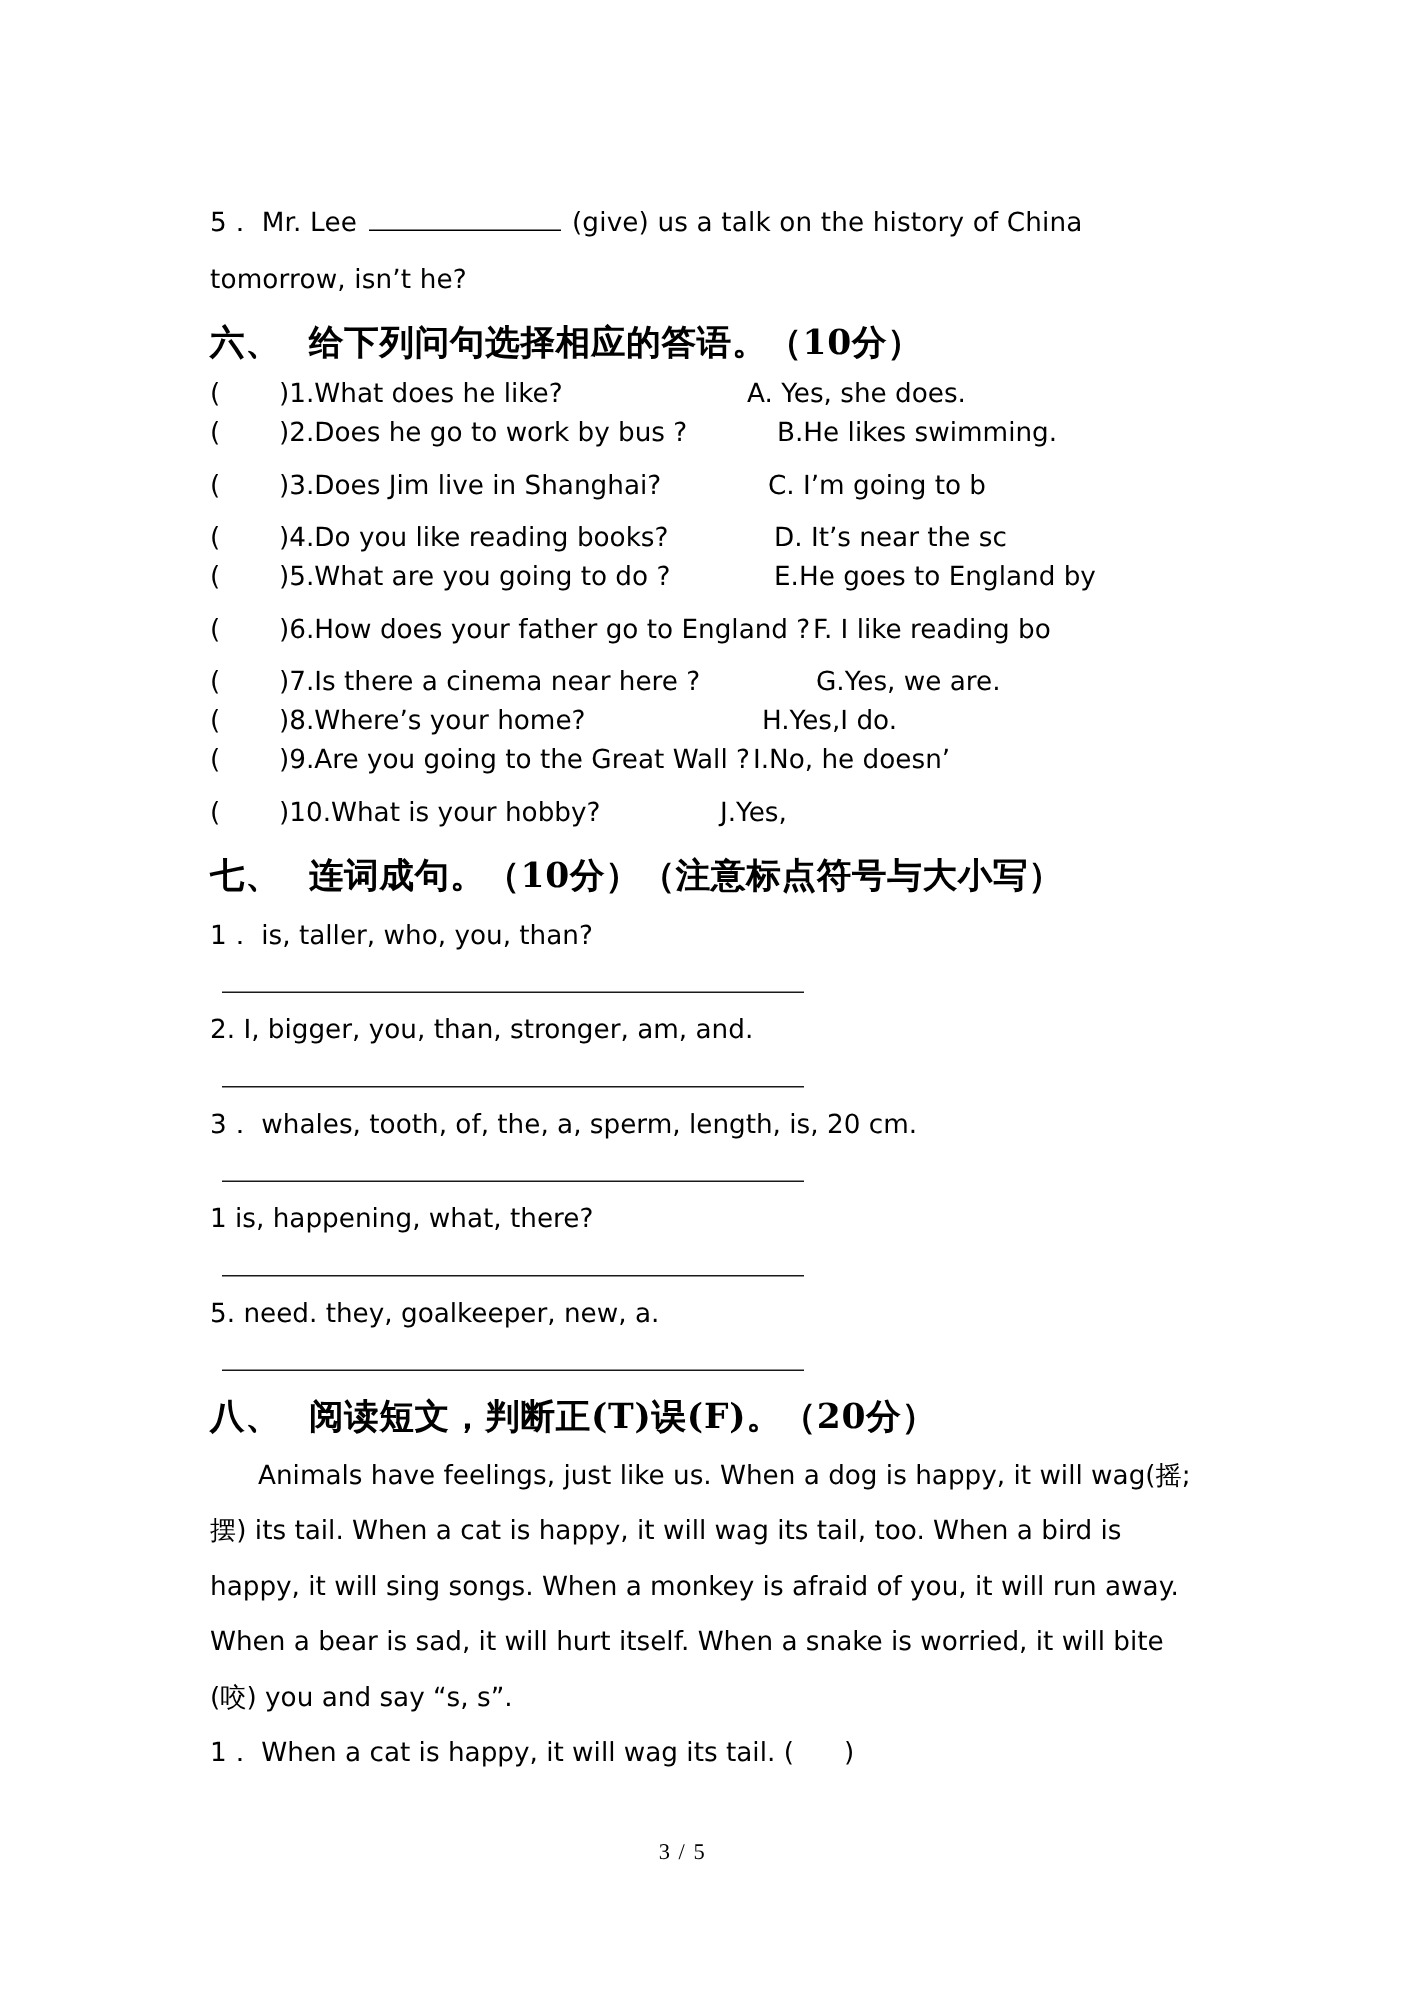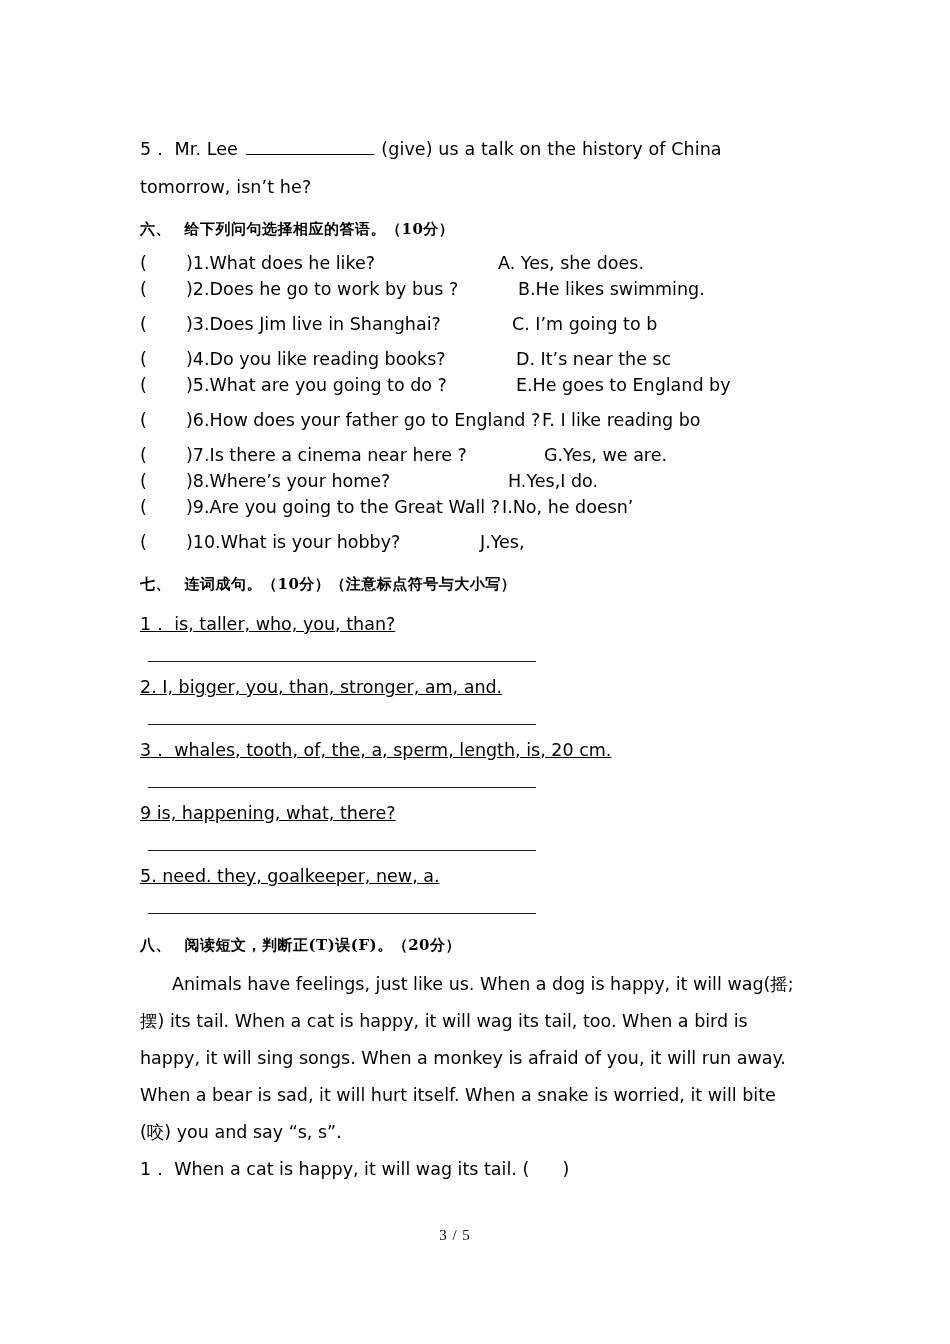--- a/index.html
+++ b/index.html
@@ -33,21 +33,21 @@
   
   .en-line {
     font-size: 17.5px;
     line-height: 38px;
     letter-spacing: 0.1px;
     white-space: pre-wrap;
   }
   .cn-head {
     font-family: "DejaVu Serif", "Liberation Serif", serif;
     font-weight: bold;
-    font-size: 15px;
+    font-size: 23px;
     line-height: 34px;
     letter-spacing: 0.5px;
     margin-top: 6px;
     margin-bottom: 4px;
     white-space: pre;
   }
   .cn-head .idx { margin-right: 2px; }
 
   
   .q5 { margin: 0; }
@@ -78,21 +78,21 @@
     flex: 0 0 340px;
     white-space: pre;
   }
   .match-q .paren {
     display: inline-block;
     width: 46px;
   }
   .match-a { white-space: pre; }
 
   
-  .wo-item { margin: 0; text-decoration: underline; }
+  .wo-item { margin: 0; }
   .wo-prompt {
     font-size: 17.5px;
     line-height: 38px;
     white-space: pre-wrap;
   }
   .wo-rule {
     width: 388px;
     height: 0;
     border-bottom: 1.7px solid #1a1a1a;
     margin: 18px 0 6px 8px;
@@ -186,21 +186,21 @@
     </div>
     <div class="wo-item">
       <div class="wo-prompt">2. I, bigger, you, than, stronger, am, and.</div>
       <div class="wo-rule"></div>
     </div>
     <div class="wo-item">
       <div class="wo-prompt">3． whales, tooth, of, the, a, sperm, length, is, 20 cm.</div>
       <div class="wo-rule"></div>
     </div>
     <div class="wo-item">
-      <div class="wo-prompt">9 is, happening, what, there?</div>
+      <div class="wo-prompt">1 is, happening, what, there?</div>
       <div class="wo-rule"></div>
     </div>
     <div class="wo-item">
       <div class="wo-prompt">5. need. they, goalkeeper, new, a.</div>
       <div class="wo-rule"></div>
     </div>
 
     <div class="cn-head" style="margin-top:14px"><span class="idx">八、</span>  <span>阅读短文，判断正(T)误(F)。（20分）</span></div>
 
     <div class="passage"><span class="passage-indent"></span><span>Animals have feelings, just like us. When a dog is happy, it will wag(摇; 摆) its tail. When a cat is happy, it will wag its tail, too. When a bird is happy, it will sing songs. When a monkey is afraid of you, it will run away. When a bear is sad, it will hurt itself. When a snake is worried, it will bite (咬) you and say “s, s”.</span></div>

